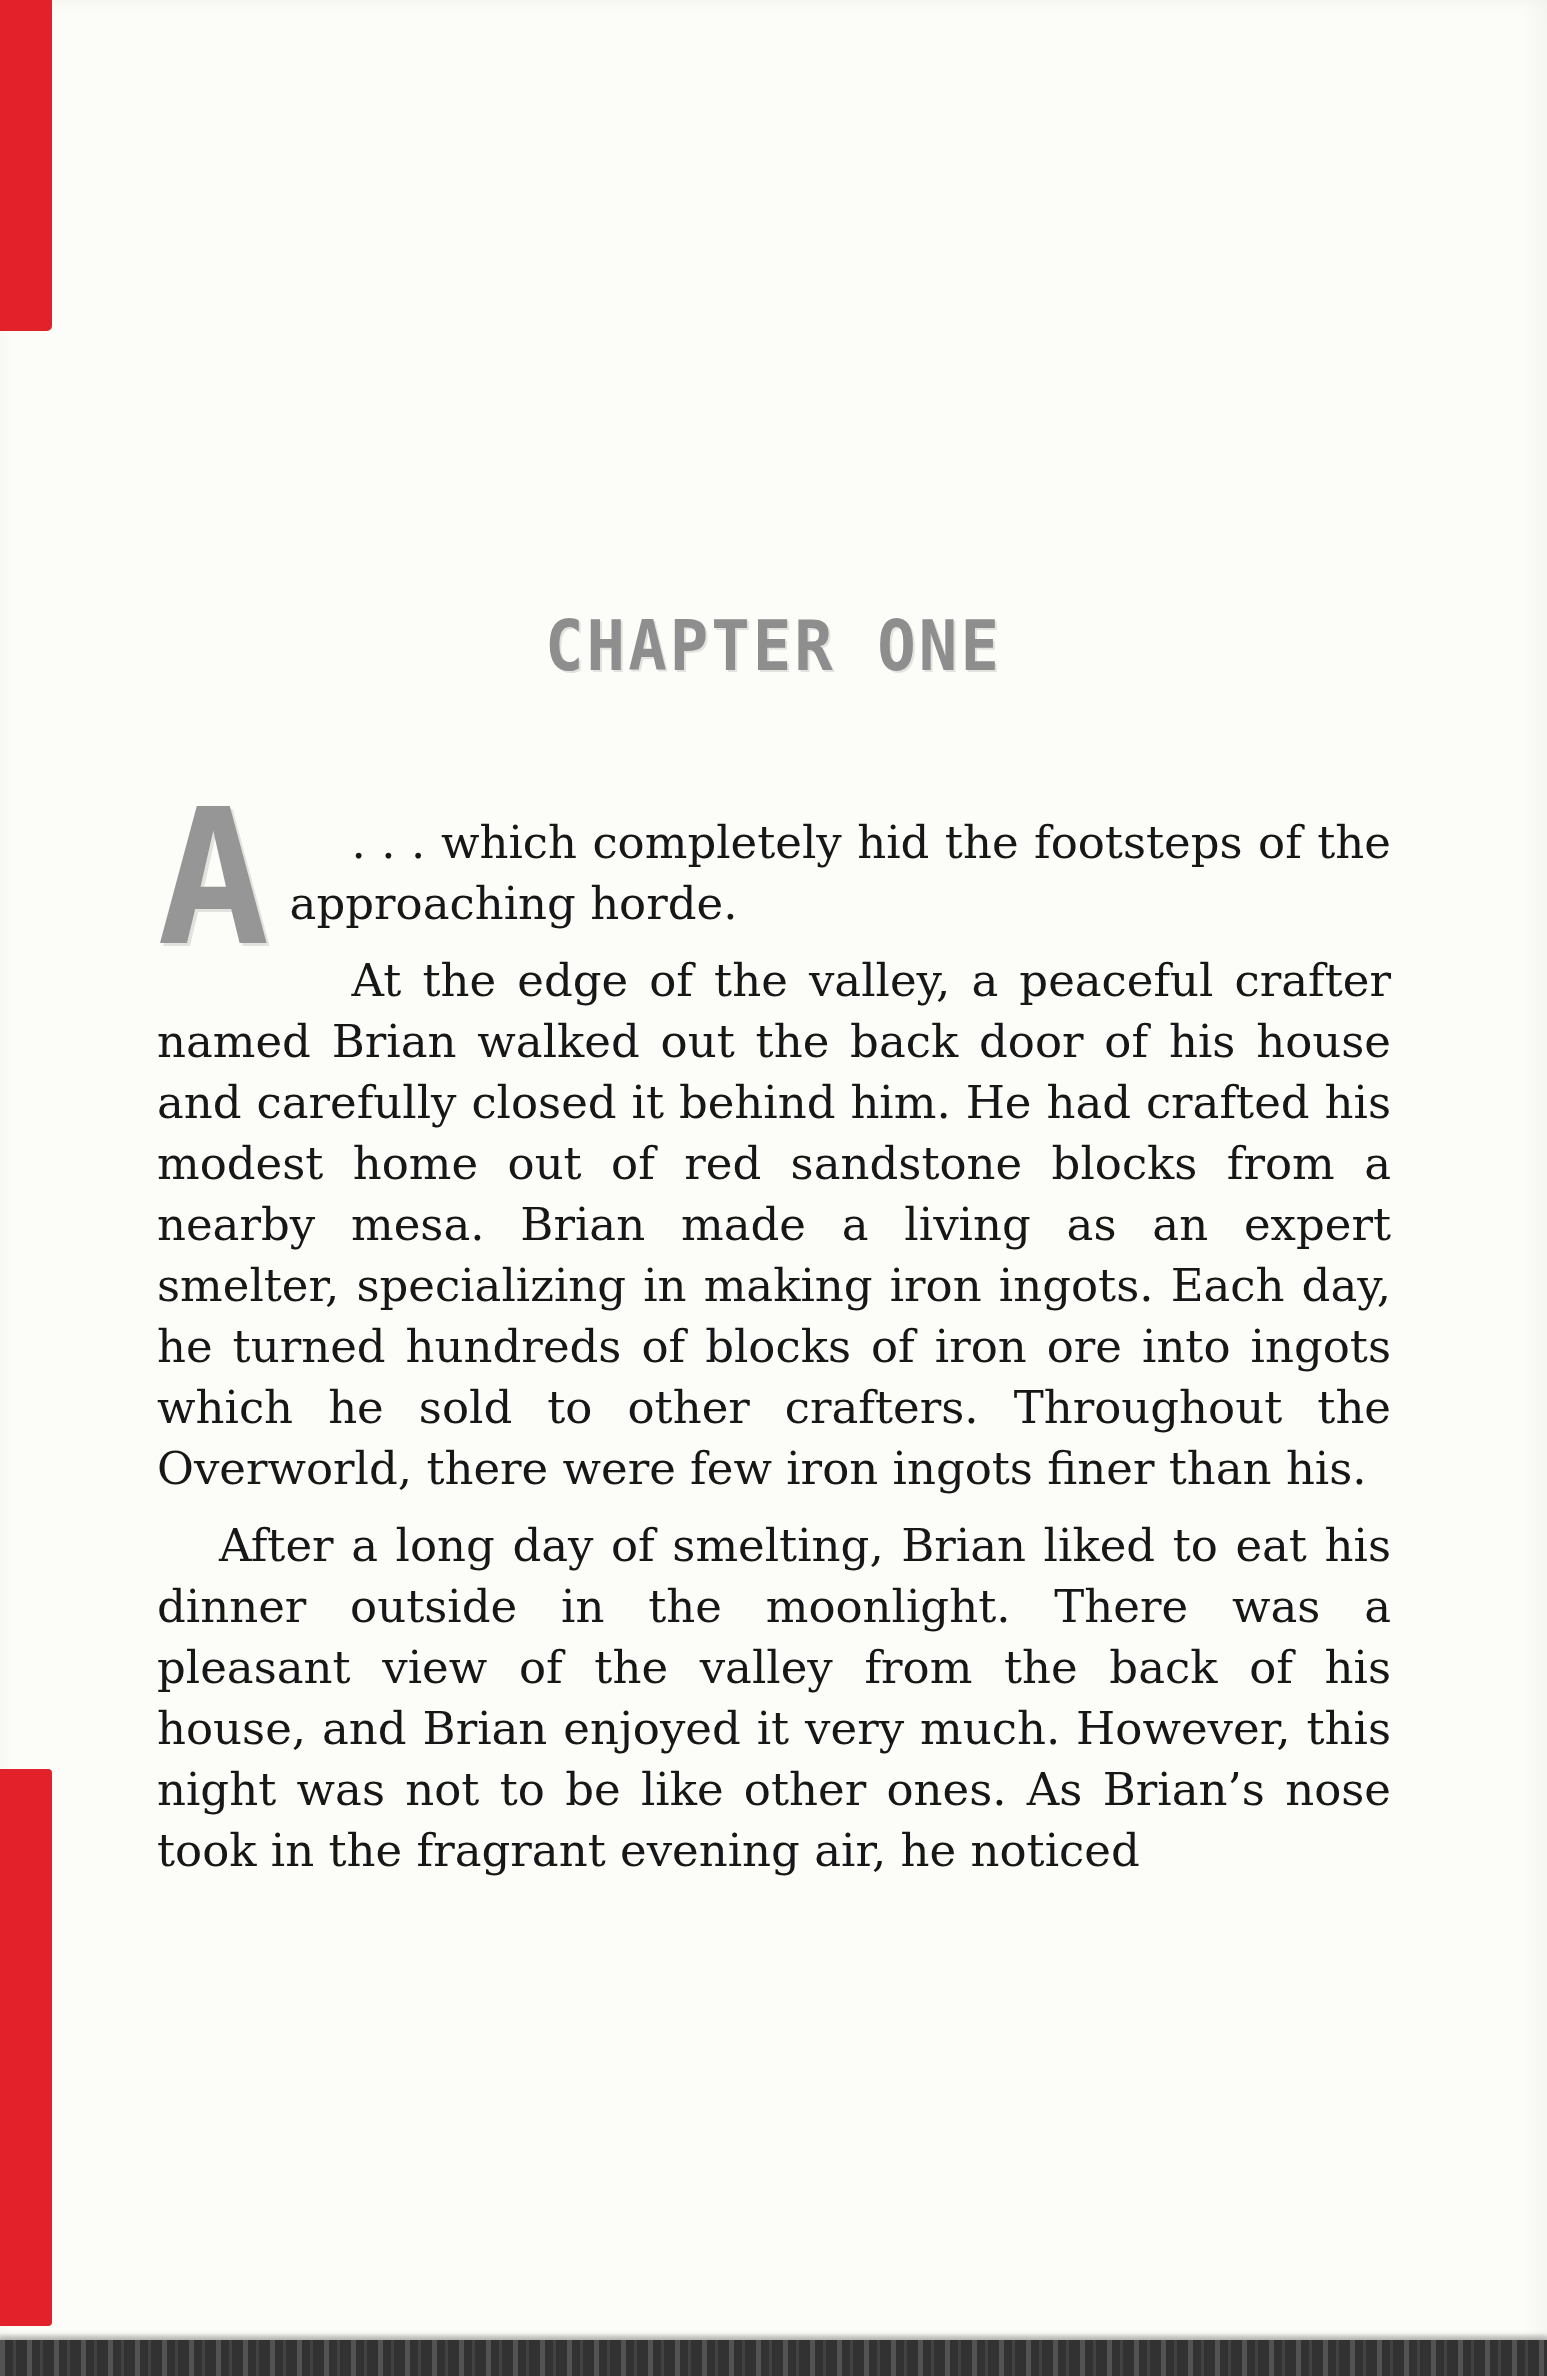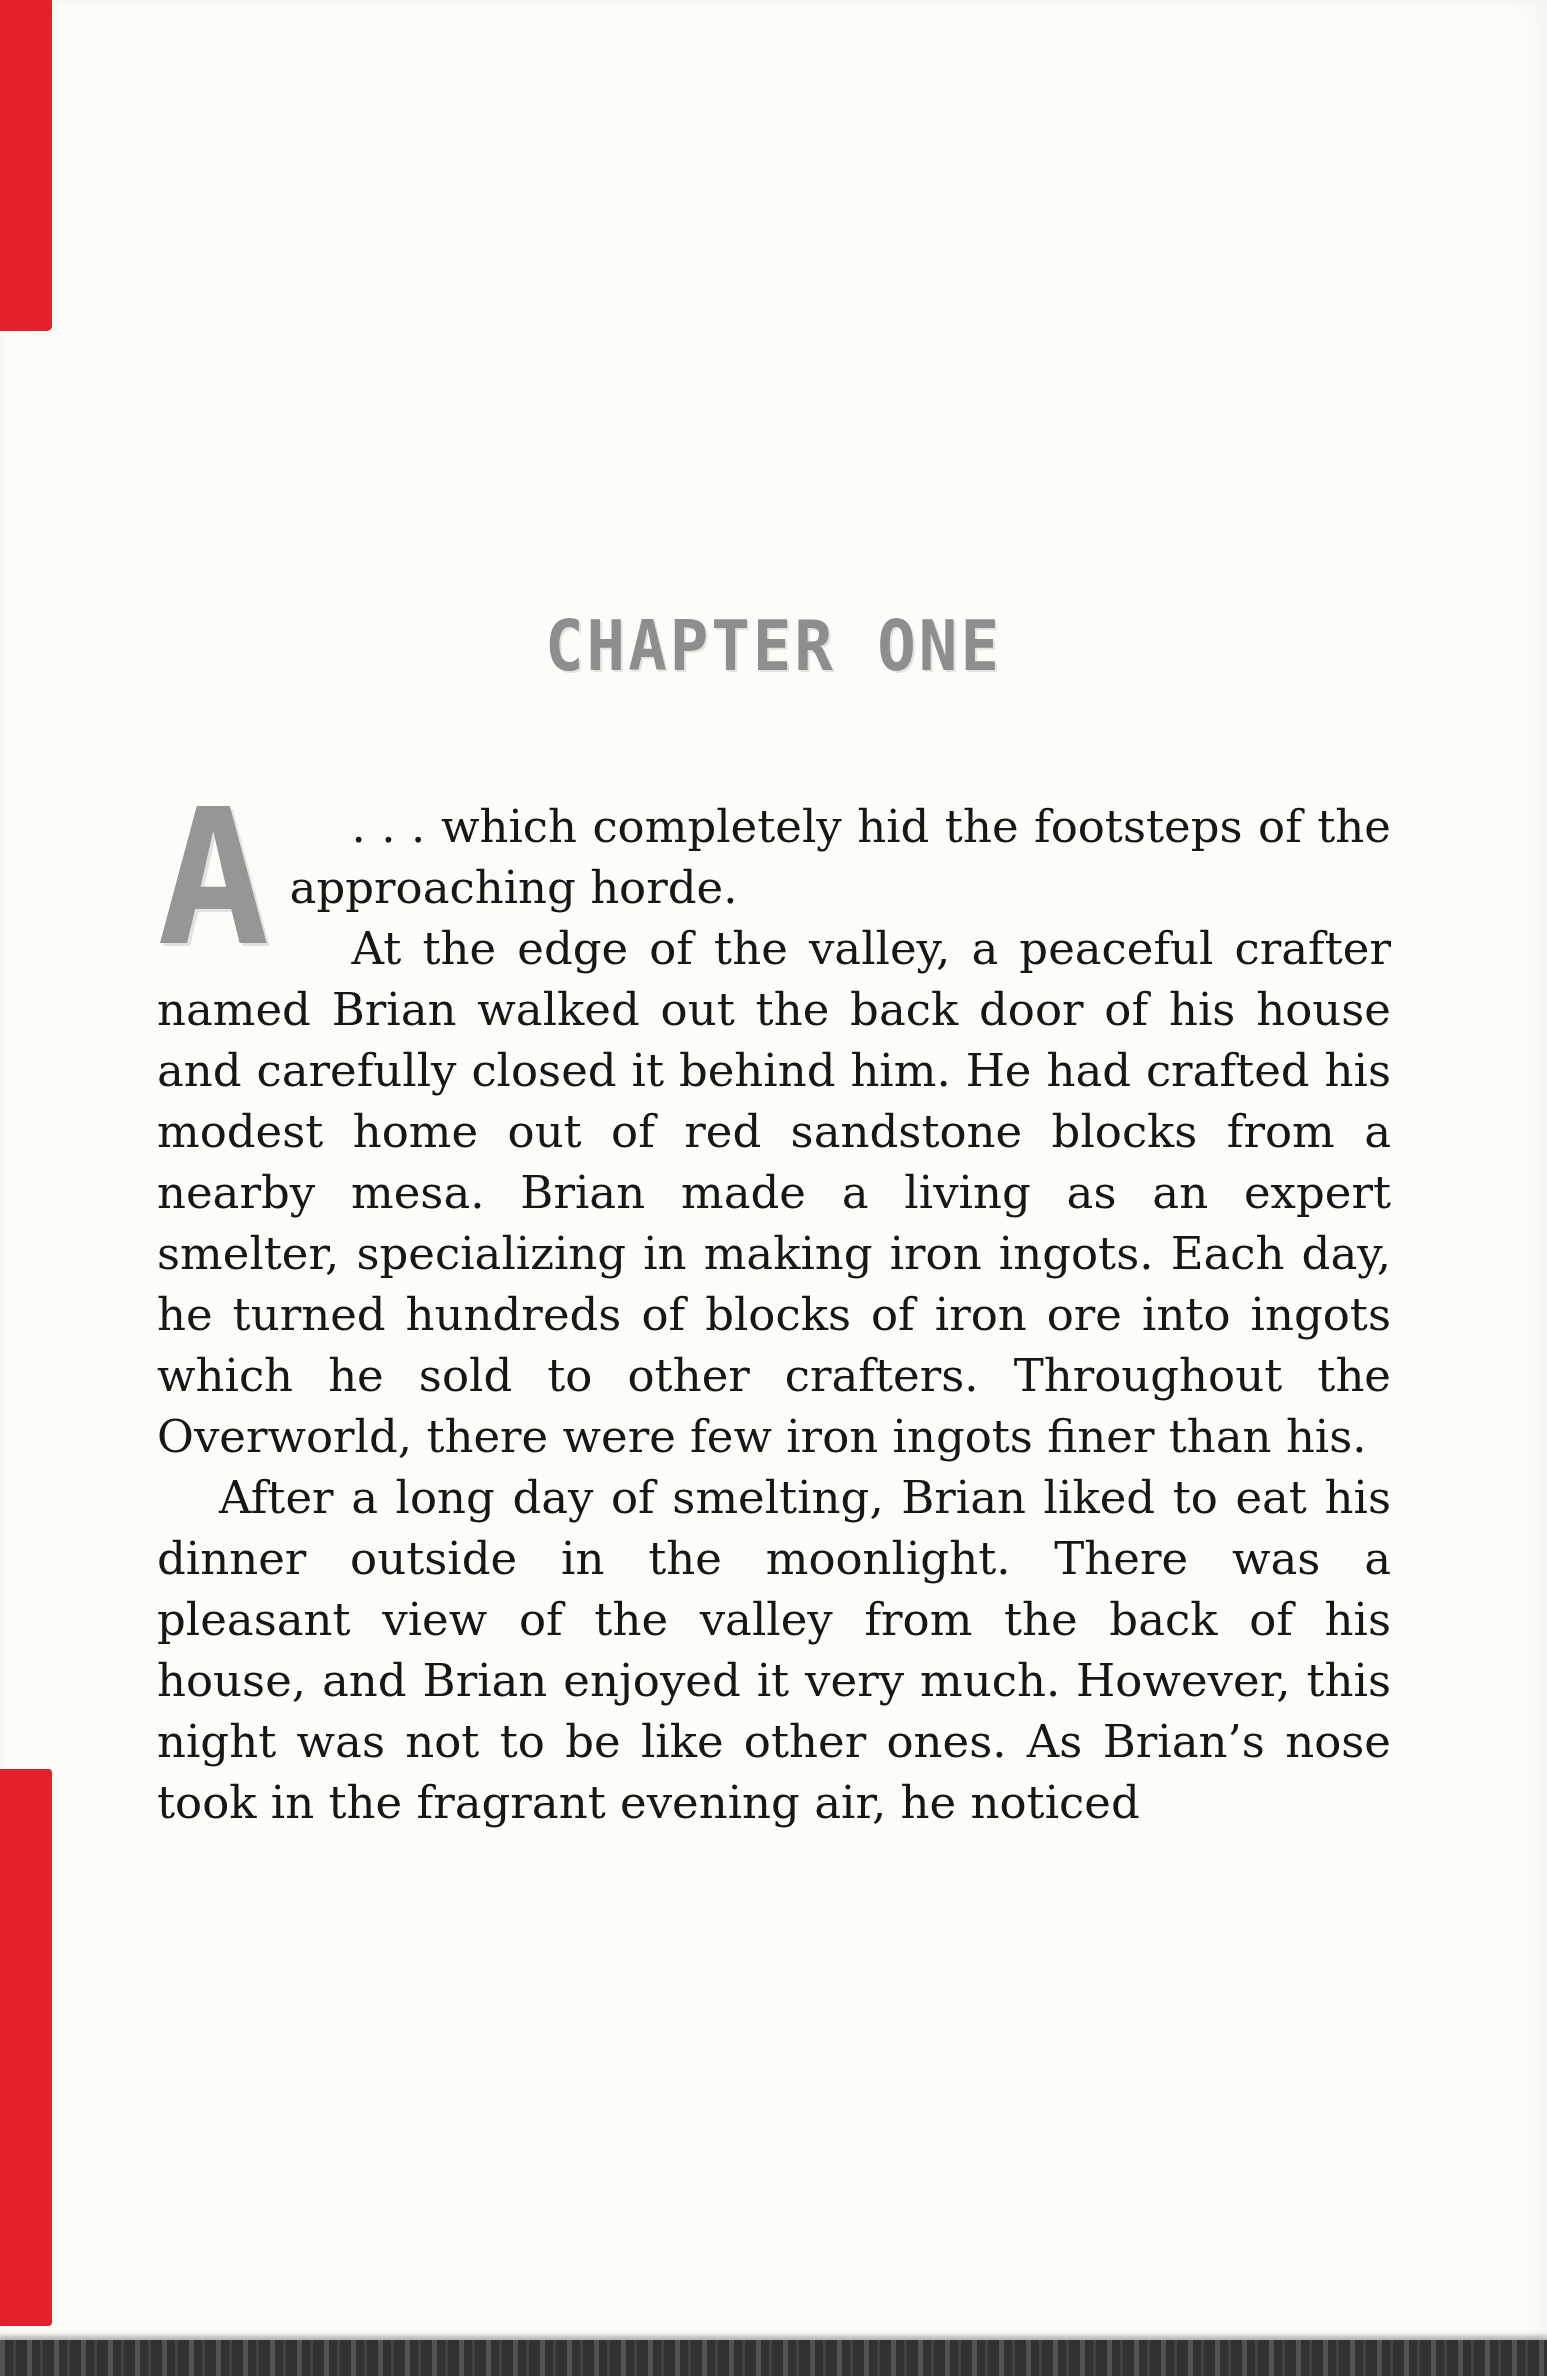--- a/index.html
+++ b/index.html
@@ -90,20 +90,21 @@
     line-height: 61px;
     color: #171717;
     text-align: justify;
   }
   .body-text p {
     margin: 0;
     padding: 0;
   }
   .body-text p.indent {
     text-indent: 62px;
+    margin-top: 16px;
   }
 
   
   .dropcap {
     float: left;
     font-family: "DejaVu Sans Mono", "Liberation Mono", monospace;
     font-weight: bold;
     font-size: 187px;
     line-height: 149px;
     height: 167px;

